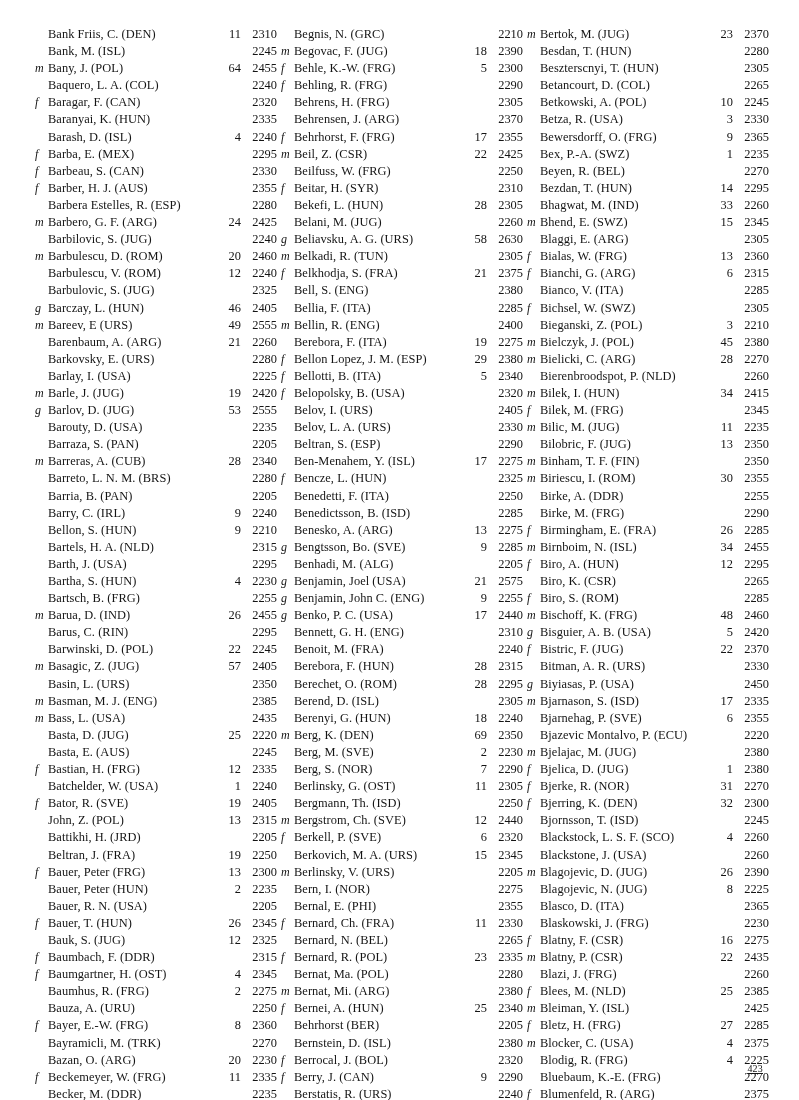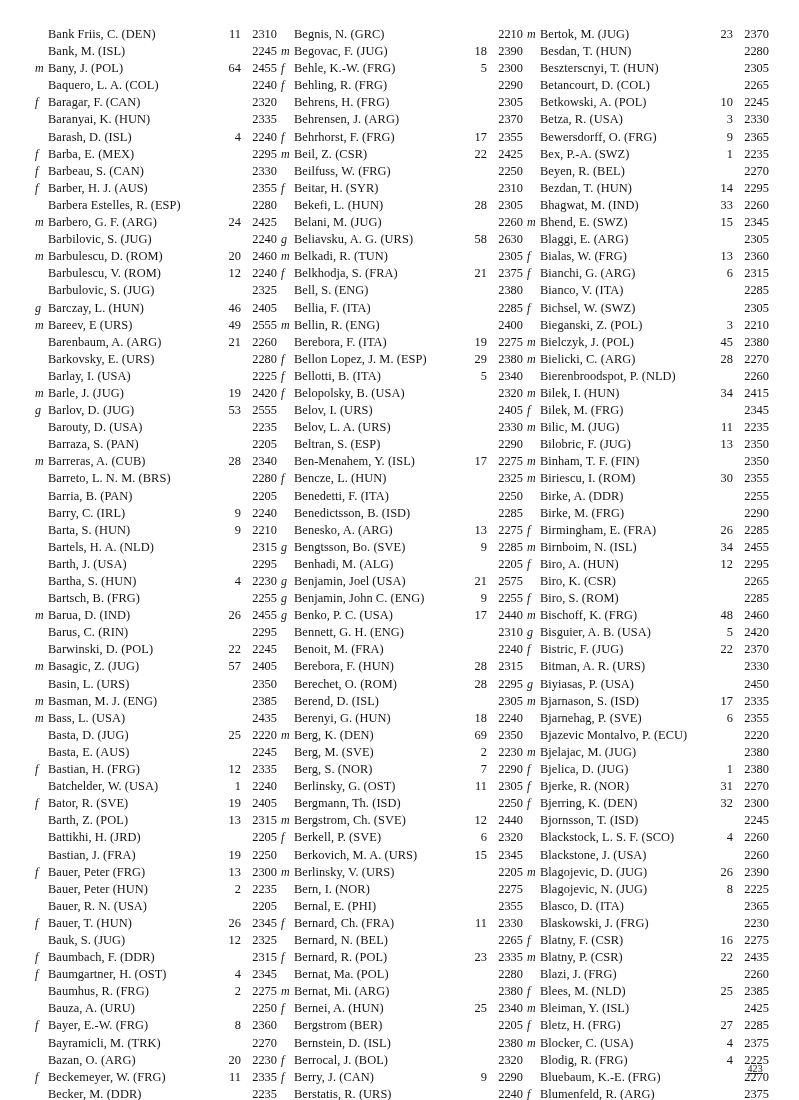--- a/index.html
+++ b/index.html
@@ -253,21 +253,21 @@
           <span class="rating">2205</span>
         </div>
         <div class="entry">
           <span class="sex"></span>
           <span class="name">Barry, C. (IRL)</span>
           <span class="num">9</span>
           <span class="rating">2240</span>
         </div>
         <div class="entry">
           <span class="sex"></span>
-          <span class="name">Barta, S. (HUN)</span>
+          <span class="name">Bellon, S. (HUN)</span>
           <span class="num">9</span>
           <span class="rating">2210</span>
         </div>
         <div class="entry">
           <span class="sex"></span>
           <span class="name">Bartels, H. A. (NLD)</span>
           <span class="num"></span>
           <span class="rating">2315</span>
         </div>
         <div class="entry">
@@ -355,33 +355,33 @@
           <span class="rating">2240</span>
         </div>
         <div class="entry">
           <span class="sex">f</span>
           <span class="name">Bator, R. (SVE)</span>
           <span class="num">19</span>
           <span class="rating">2405</span>
         </div>
         <div class="entry">
           <span class="sex"></span>
-          <span class="name">Barth, Z. (POL)</span>
+          <span class="name">John, Z. (POL)</span>
           <span class="num">13</span>
           <span class="rating">2315</span>
         </div>
         <div class="entry">
           <span class="sex"></span>
           <span class="name">Battikhi, H. (JRD)</span>
           <span class="num"></span>
           <span class="rating">2205</span>
         </div>
         <div class="entry">
           <span class="sex"></span>
-          <span class="name">Bastian, J. (FRA)</span>
+          <span class="name">Beltran, J. (FRA)</span>
           <span class="num">19</span>
           <span class="rating">2250</span>
         </div>
         <div class="entry">
           <span class="sex">f</span>
           <span class="name">Bauer, Peter (FRG)</span>
           <span class="num">13</span>
           <span class="rating">2300</span>
         </div>
         <div class="entry">
@@ -807,21 +807,21 @@
           <span class="rating">2380</span>
         </div>
         <div class="entry">
           <span class="sex">f</span>
           <span class="name">Bernei, A. (HUN)</span>
           <span class="num">25</span>
           <span class="rating">2340</span>
         </div>
         <div class="entry">
           <span class="sex"></span>
-          <span class="name">Bergstrom (BER)</span>
+          <span class="name">Behrhorst (BER)</span>
           <span class="num"></span>
           <span class="rating">2205</span>
         </div>
         <div class="entry">
           <span class="sex"></span>
           <span class="name">Bernstein, D. (ISL)</span>
           <span class="num"></span>
           <span class="rating">2380</span>
         </div>
         <div class="entry">

